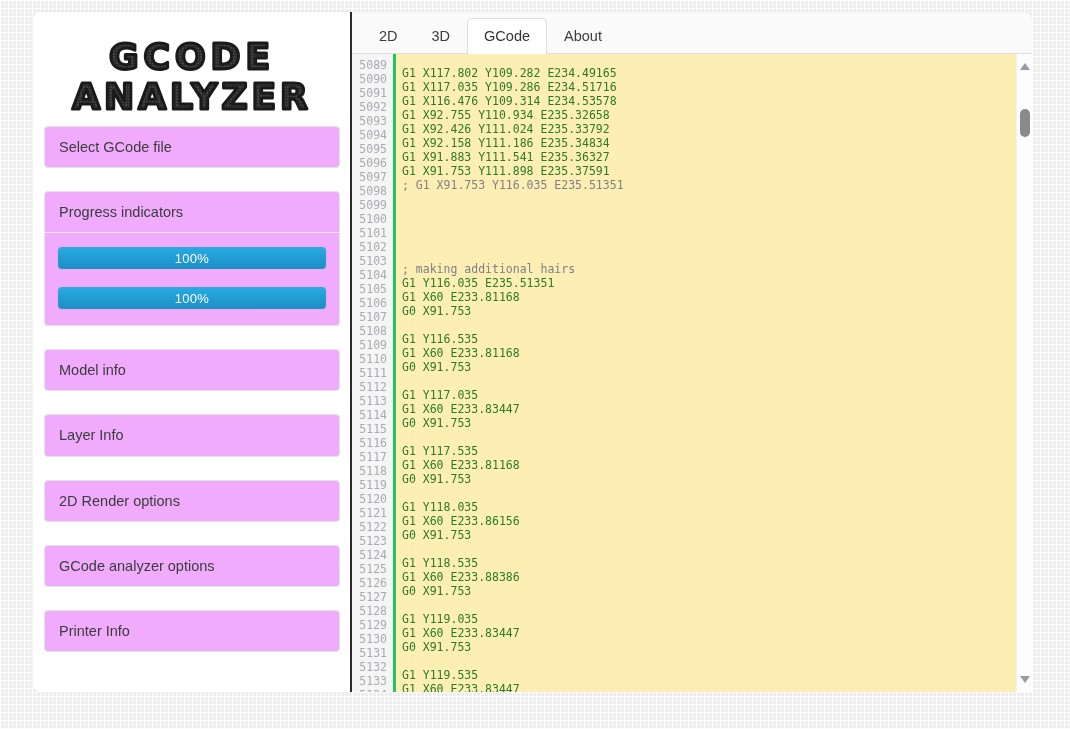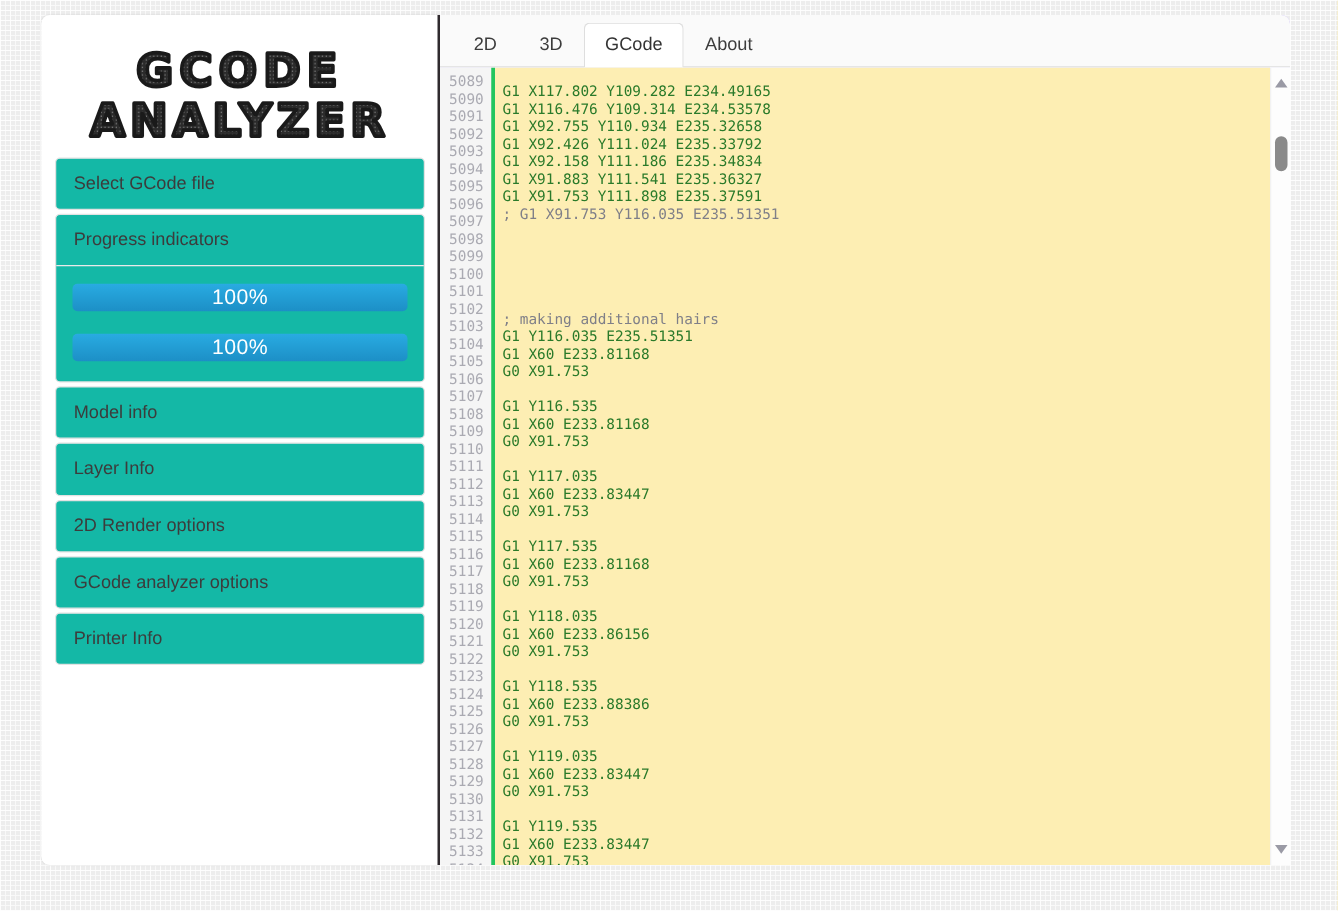--- a/index.html
+++ b/index.html
@@ -39,38 +39,38 @@
     display: flex; align-items: center; justify-content: center;
     user-select: none;
     overflow: hidden;
   }
   .logo-svg { display: block; }
 
   
   .card {
     border: 1px solid #e2e2e2;
     border-radius: 4px;
-    background: #14b8a6;
-    margin-bottom: 3px;
+    background: #f0abfc;
+    margin-bottom: 23px;
   }
   .card-head {
     padding: 11px 14px;
     font-size: 14.5px;
     color: #3c3c3c;
     line-height: 1.25;
   }
   .card-head.with-body { border-bottom: 1px solid #e9e9e9; }
   .card-body { padding: 14px 13px 16px 13px; }
 
   .progress {
     height: 22px;
     border-radius: 4px;
     background-image: linear-gradient(to bottom, #29abe2 0%, #1c8fc6 100%);
     color: #ffffff;
-    font-size: 17px;
+    font-size: 13px;
     display: flex; align-items: center; justify-content: center;
     letter-spacing: 0.3px;
     margin-bottom: 18px;
   }
   .progress:last-child { margin-bottom: 0; }
 
   
   .divider {
     position: absolute;
     left: 350px; top: 12px;
@@ -312,20 +312,21 @@
           <div>5128</div>
           <div>5129</div>
           <div>5130</div>
           <div>5131</div>
           <div>5132</div>
           <div>5133</div>
           <div>5134</div>
         </div>
       <div class="code-area" id="code-area">
           <div class="ln">G1 X117.802 Y109.282 E234.49165</div>
+          <div class="ln">G1 X117.035 Y109.286 E234.51716</div>
           <div class="ln">G1 X116.476 Y109.314 E234.53578</div>
           <div class="ln">G1 X92.755 Y110.934 E235.32658</div>
           <div class="ln">G1 X92.426 Y111.024 E235.33792</div>
           <div class="ln">G1 X92.158 Y111.186 E235.34834</div>
           <div class="ln">G1 X91.883 Y111.541 E235.36327</div>
           <div class="ln">G1 X91.753 Y111.898 E235.37591</div>
           <div class="ln comment">; G1 X91.753 Y116.035 E235.51351</div>
           <div class="ln blank">&nbsp;</div>
           <div class="ln blank">&nbsp;</div>
           <div class="ln blank">&nbsp;</div>

